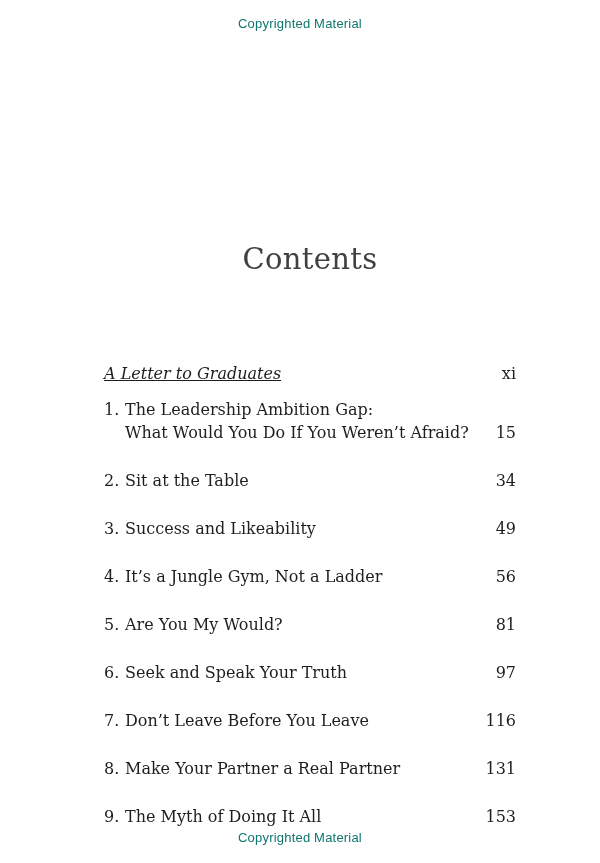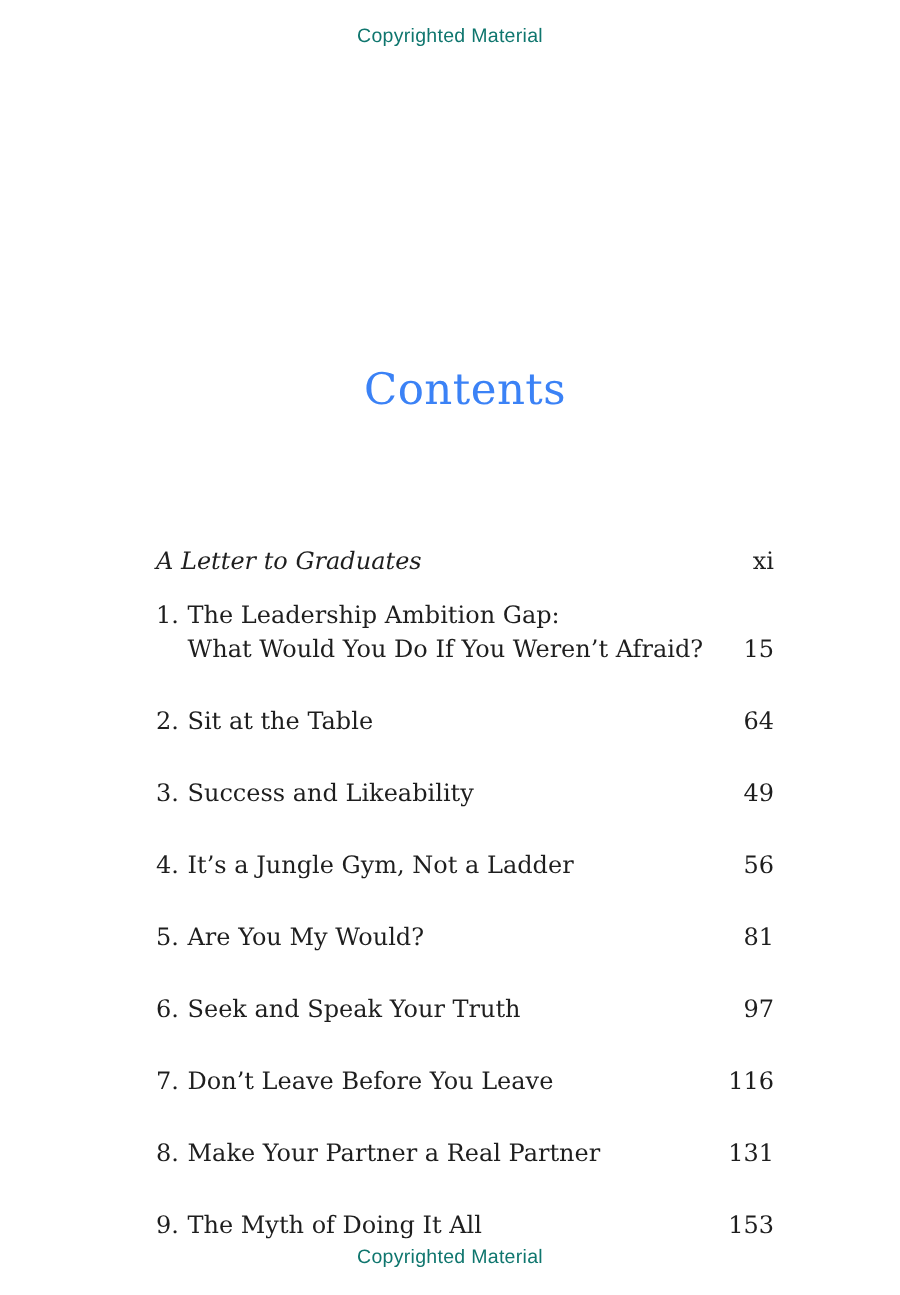--- a/index.html
+++ b/index.html
@@ -24,21 +24,21 @@
   .copyright-bottom { top: 830px; }
   .page-title {
     position: absolute;
     top: 242px;
     left: 104px;
     right: 84px;
     text-align: center;
     font-size: 29px;
     font-weight: 400;
     letter-spacing: 0.3px;
-    color: #3b82f6;
+    color: #404040;
   }
   .toc {
     position: absolute;
     top: 350px;
     left: 104px;
     right: 84px;
   }
   .toc-row {
     display: flex;
     justify-content: space-between;
@@ -55,21 +55,21 @@
     width: 21px;
     flex-shrink: 0;
   }
   .toc-title { display: block; }
   .toc-page {
     flex-shrink: 0;
     padding-left: 12px;
     text-align: right;
     margin-top: 12px;
   }
-  .italic { font-style: italic; }
+  .italic { font-style: italic; text-decoration: underline; }
 </style>
 </head>
 <body>
 
 <div>
 
   <div class="copyright copyright-top">Copyrighted Material</div>
 
   <h1 class="page-title">Contents</h1>
 
@@ -89,21 +89,21 @@
         <span class="toc-title"><span>The Leadership Ambition Gap:</span><br><span>What Would You Do If You Weren’t Afraid?</span></span>
       </div>
       <span class="toc-page">15</span>
     </div>
 
     <div class="toc-row">
       <div class="toc-label">
         <span class="toc-num">2.</span>
         <span class="toc-title">Sit at the Table</span>
       </div>
-      <span class="toc-page">64</span>
+      <span class="toc-page">34</span>
     </div>
 
     <div class="toc-row">
       <div class="toc-label">
         <span class="toc-num">3.</span>
         <span class="toc-title">Success and Likeability</span>
       </div>
       <span class="toc-page">49</span>
     </div>
 

